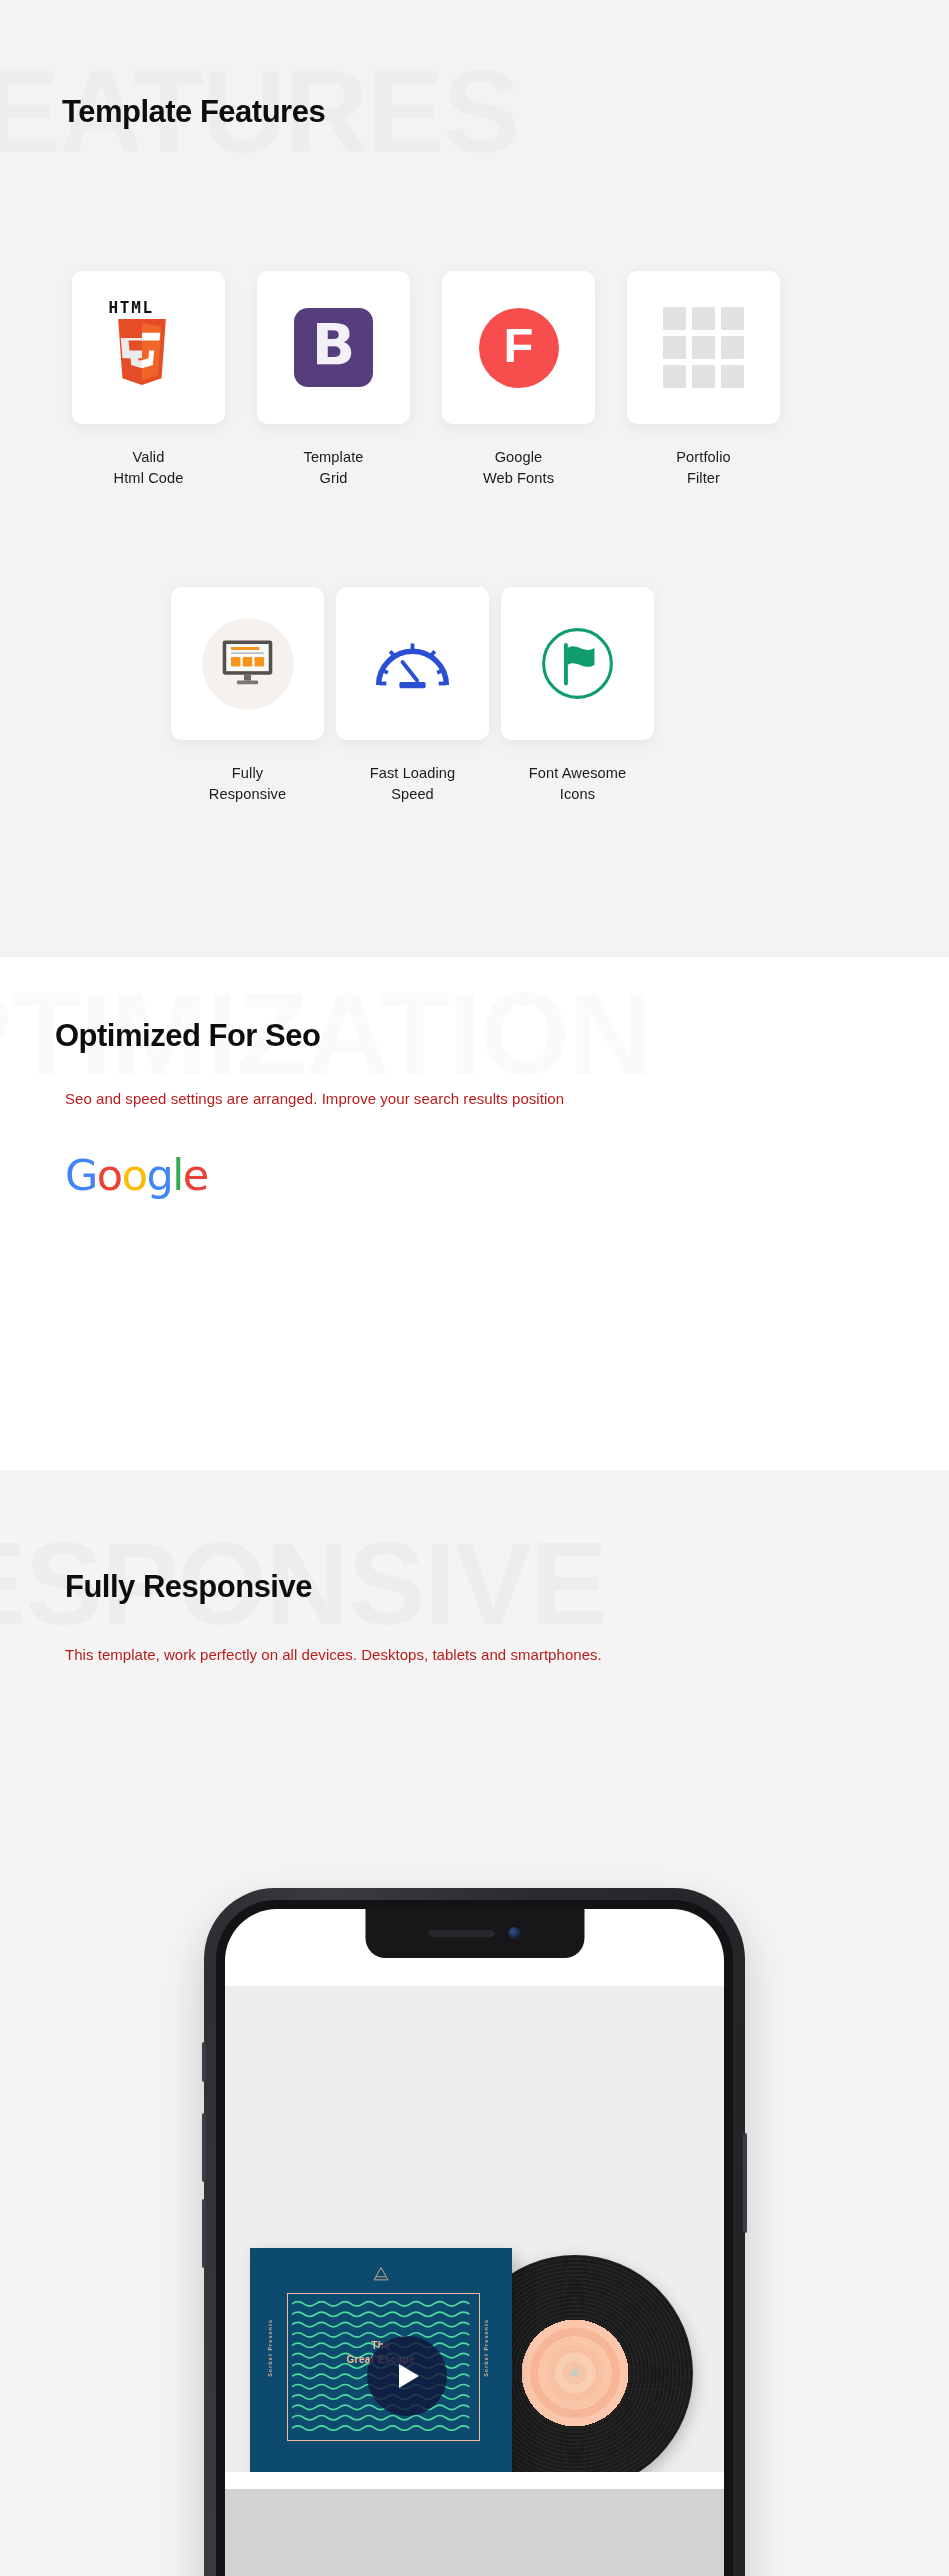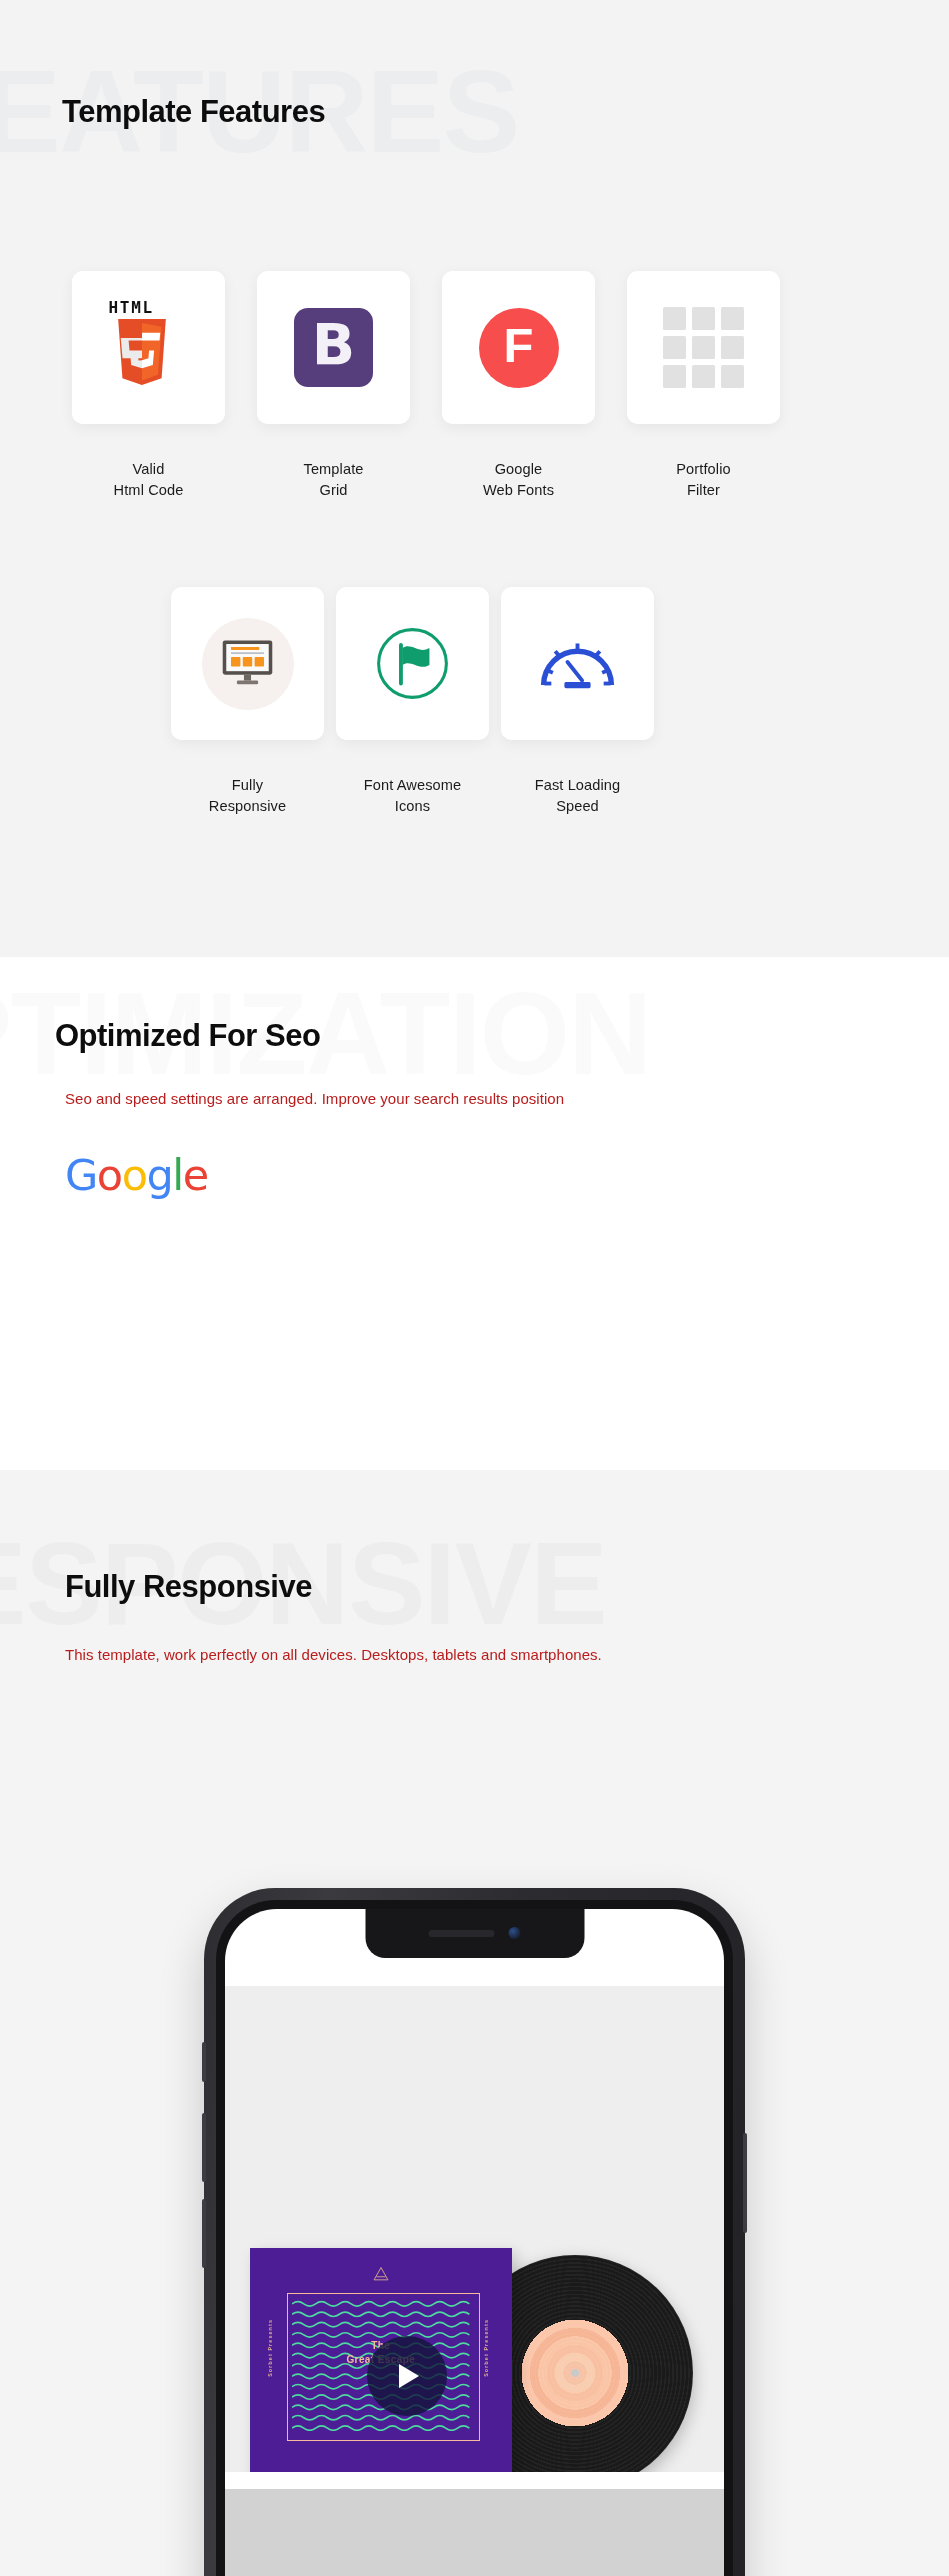--- a/index.html
+++ b/index.html
@@ -62,21 +62,21 @@
     width: 153px;
     height: 153px;
     background: #ffffff;
     border-radius: 10.8px;
     box-shadow: 0 3.1px 14px rgba(0,0,0,0.055);
     display: flex;
     align-items: center;
     justify-content: center;
   }
   .feature-label {
-    margin-top: 35px;
+    margin-top: 23px;
     text-align: center;
     font-size: 14.6px;
     line-height: 1.42;
     color: #1b1b1b;
     letter-spacing: 0.1px;
     white-space: pre-line;
   }
 
   
   .html5-wrap { width: 80px; text-align: left; }
@@ -238,21 +238,21 @@
   }
   .vinyl-grooves {
     position: absolute; inset: 0; border-radius: 50%;
     background: repeating-radial-gradient(circle at 50% 50%,
       rgba(255,255,255,0.045) 0 1.5px, rgba(0,0,0,0) 1.5px 3.9px);
   }
   .sleeve {
     position: absolute;
     left: 0; top: 0;
     width: 262px; height: 254px;
-    background: #4c1d95;
+    background: #0c4a6e;
     box-shadow: 4.6px 4.6px 14px rgba(0,0,0,0.18);
     overflow: hidden;
     padding-left: 16px;
   }
   .tri-svg { position:absolute; top: 18.5px; left: 50%; transform: translateX(-50%); }
   .sleeve-frame {
     position: absolute;
     left: 37px; top: 45px; right: 32px; height: 148px;
     border: 1.5px solid #f5b99c;
   }
@@ -384,47 +384,47 @@
             <rect x="32" y="72" width="36" height="6" rx="2" fill="#7d7570"></rect>
           </svg>
         </div>
       </div>
       <div class="feature-label">Fully
 Responsive</div>
     </div>
 
     <div class="feature-item">
       <div class="feature-card">
-        <svg class="fa-circle-icon" viewBox="0 0 100 100" aria-hidden="true">
-          <circle cx="50" cy="50" r="44" fill="none" stroke="#0f9d6e" stroke-width="4"></circle>
-          <line x1="35" y1="26" x2="35" y2="76" stroke="#0f9d6e" stroke-width="5" stroke-linecap="round"></line>
-          <path d="M37 30 C48 22, 58 38, 72 30 L72 52 C58 60, 48 44, 37 52 Z" fill="#0f9d6e"></path>
-        </svg>
-      </div>
-      <div class="feature-label">Font Awesome
-Icons</div>
-    </div>
-
-    <div class="feature-item">
-      <div class="feature-card">
         <svg class="gauge-icon" viewBox="0 0 100 80" aria-hidden="true">
           <path d="M6 68 A44 44 0 0 1 94 68" fill="none" stroke="#2a4fd4" stroke-width="7"></path>
           <line x1="50" y1="24" x2="50" y2="14" stroke="#2a4fd4" stroke-width="5"></line>
           <line x1="28" y1="32" x2="21" y2="24" stroke="#2a4fd4" stroke-width="5"></line>
           <line x1="72" y1="32" x2="79" y2="24" stroke="#2a4fd4" stroke-width="5"></line>
           <line x1="18" y1="52" x2="9" y2="48" stroke="#2a4fd4" stroke-width="5"></line>
           <line x1="82" y1="52" x2="91" y2="48" stroke="#2a4fd4" stroke-width="5"></line>
           <line x1="16" y1="66" x2="7" y2="66" stroke="#2a4fd4" stroke-width="5"></line>
           <line x1="84" y1="66" x2="93" y2="66" stroke="#2a4fd4" stroke-width="5"></line>
           <line x1="37" y1="38" x2="56" y2="62" stroke="#2a4fd4" stroke-width="5" stroke-linecap="round"></line>
           <rect x="33" y="64" width="34" height="8" rx="2" fill="#2a4fd4"></rect>
         </svg>
       </div>
       <div class="feature-label">Fast Loading
 Speed</div>
+    </div>
+
+    <div class="feature-item">
+      <div class="feature-card">
+        <svg class="fa-circle-icon" viewBox="0 0 100 100" aria-hidden="true">
+          <circle cx="50" cy="50" r="44" fill="none" stroke="#0f9d6e" stroke-width="4"></circle>
+          <line x1="35" y1="26" x2="35" y2="76" stroke="#0f9d6e" stroke-width="5" stroke-linecap="round"></line>
+          <path d="M37 30 C48 22, 58 38, 72 30 L72 52 C58 60, 48 44, 37 52 Z" fill="#0f9d6e"></path>
+        </svg>
+      </div>
+      <div class="feature-label">Font Awesome
+Icons</div>
     </div>
   </div>
 </div>
 
 <div class="section sec-seo">
   <div class="watermark" style="top:19px; left:-154px; font-size:116px; color:#fafafa;">OPTIMIZATION</div>
   <div class="section-title" style="top:62px; left:55px;">Optimized For Seo</div>
   <div class="section-body" style="top:128px; left:65px; width:586px;">Seo and speed settings are arranged. Improve your search results position</div>
 
   <div class="google-logo" style="top:197px; left:65px;">

